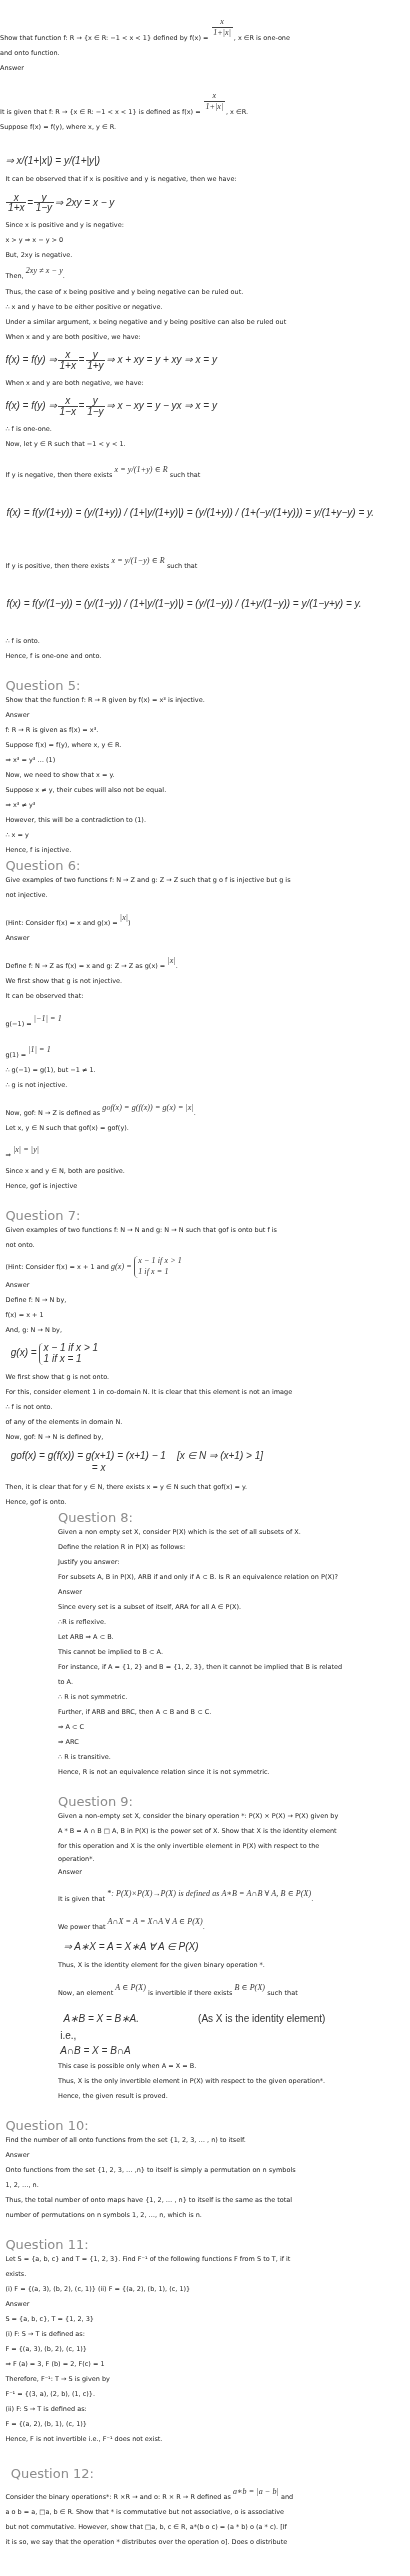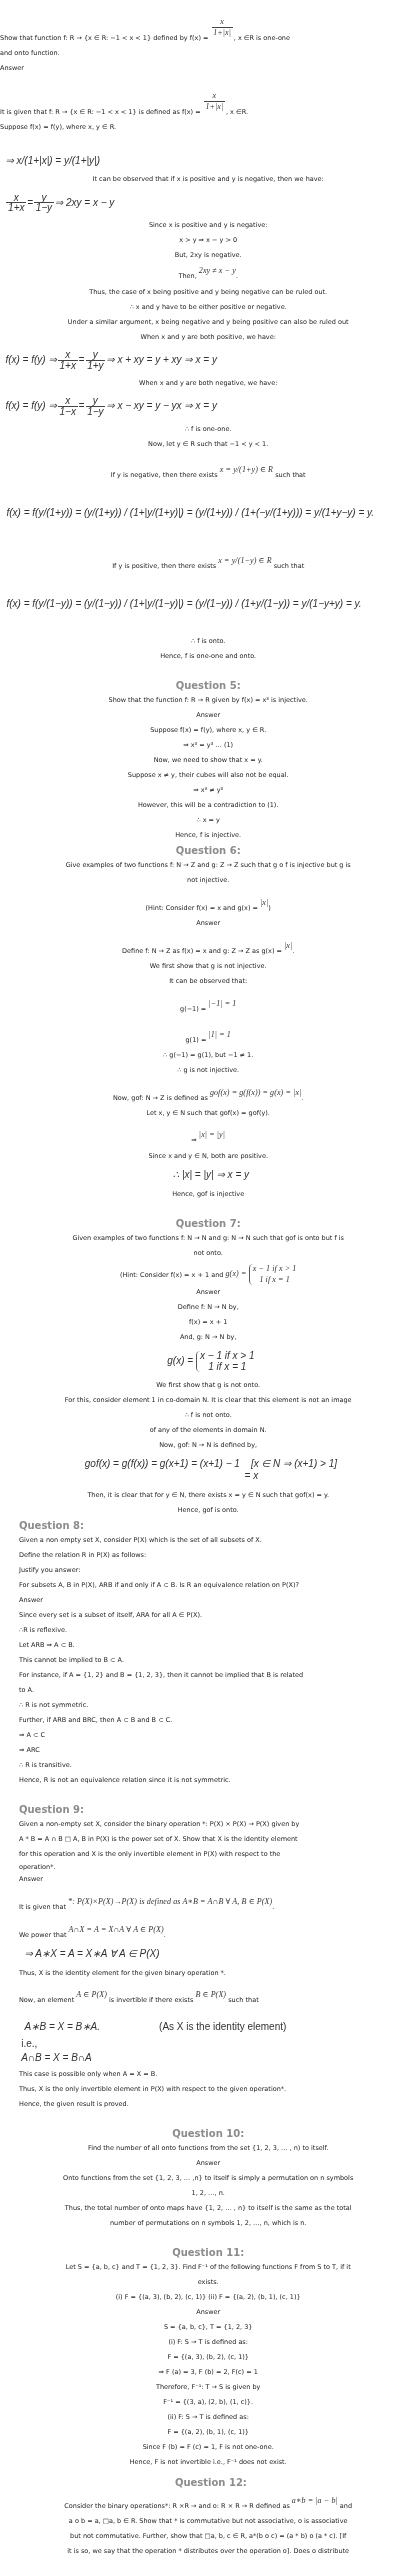--- a/index.html
+++ b/index.html
@@ -4,26 +4,26 @@
 <style>
   html, body { margin: 0; padding: 0; background: #ffffff; }
   body {
     width: 411px;
     font-family: "DejaVu Sans", sans-serif;
     font-size: 6.5px;
     color: #222222;
   }
   .page { padding: 2.2px 0 10.8px 0; }
   .p { margin: 0; line-height: 15px; min-height: 15px; padding-left: 0; }
-  .ind1 { padding-left: 5.4px; text-align: center; }
-  .ind2 { padding-left: 19px; }
+  .ind1 { padding-left: 5.4px; }
+  .ind2 { padding-left: 10px; margin-left: 48px; }
   .heading {
-    font-weight: bold;
+    font-weight: normal;
     color: #8c8c8c;
-    font-size: 10px;
+    font-size: 13px;
     line-height: 15px;
     margin-top: 7.6px;
   }
   .heading.tight { margin-top: 0; }
   .math {
     font-family: "Liberation Serif", "DejaVu Serif", serif;
     font-style: italic;
     font-size: 8px;
     color: #333;
     letter-spacing: 0.1px;
@@ -95,20 +95,21 @@
     </div>
     <div class="math-block xtall">f(x) = f(y/(1−y)) = (y/(1−y)) / (1+|y/(1−y)|) = (y/(1−y)) / (1+y/(1−y)) = y/(1−y+y) = y.</div>
     <div class="p ind1">∴ f is onto.</div>
     <div class="p ind1">Hence, f is one-one and onto.</div>
   </section>
 
   <section class="ind1">
     <div class="heading gap-l">Question 5:</div>
     <div class="p">Show that the function f: R → R given by f(x) = x³ is injective.</div>
     <div class="p">Answer</div>
+    <div class="p">f: R → R is given as f(x) = x³.</div>
     <div class="p">Suppose f(x) = f(y), where x, y ∈ R.</div>
     <div class="p">⇒ x³ = y³ … (1)</div>
     <div class="p">Now, we need to show that x = y.</div>
     <div class="p">Suppose x ≠ y, their cubes will also not be equal.</div>
     <div class="p">⇒ x³ ≠ y³</div>
     <div class="p">However, this will be a contradiction to (1).</div>
     <div class="p">∴ x = y</div>
     <div class="p">Hence, f is injective.</div>
   </section>
 
@@ -126,21 +127,20 @@
     <div class="p">We first show that g is not injective.</div>
     <div class="p">It can be observed that:</div>
     <div class="p" style="padding-top:6.5px"><span>g(−1) = </span><span class="math raise">|−1| = 1</span></div>
     <div class="p" style="padding-top:9.7px"><span>g(1) = </span><span class="math raise">|1| = 1</span></div>
     <div class="p">∴ g(−1) = g(1), but −1 ≠ 1.</div>
     <div class="p">∴ g is not injective.</div>
     <div class="p" style="padding-top:6.5px"><span>Now, gof: N → Z is defined as</span> <span class="math raise">gof(x) = g(f(x)) = g(x) = |x|</span>.</div>
     <div class="p">Let x, y ∈ N such that gof(x) = gof(y).</div>
     <div class="p" style="padding-top:6.5px"><span>⇒</span> <span class="math raise">|x| = |y|</span></div>
     <div class="p">Since x and y ∈ N, both are positive.</div>
-    <div class="math-block">∴ |x| = |y| ⇒ x = y</div>
     <div class="p">Hence, gof is injective</div>
   </section>
 
   <section class="ind1">
     <div class="heading gap-l">Question 7:</div>
     <div class="p">Given examples of two functions f: N → N and g: N → N such that gof is onto but f is</div>
     <div class="p">not onto.</div>
     <div class="p" style="padding-top:3.2px">
       <span>(Hint: Consider f(x) = x + 1 and</span>
       <span class="math"><span>g(x) =</span> <span class="case"><span>x − 1  if x &gt; 1</span><br><span>1       if x = 1</span></span></span>
@@ -227,29 +227,28 @@
     <div class="p">(i) F = {(a, 3), (b, 2), (c, 1)} (ii) F = {(a, 2), (b, 1), (c, 1)}</div>
     <div class="p">Answer</div>
     <div class="p">S = {a, b, c}, T = {1, 2, 3}</div>
     <div class="p">(i) F: S → T is defined as:</div>
     <div class="p">F = {(a, 3), (b, 2), (c, 1)}</div>
     <div class="p">⇒ F (a) = 3, F (b) = 2, F(c) = 1</div>
     <div class="p">Therefore, F⁻¹: T → S is given by</div>
     <div class="p">F⁻¹ = {(3, a), (2, b), (1, c)}.</div>
     <div class="p">(ii) F: S → T is defined as:</div>
     <div class="p">F = {(a, 2), (b, 1), (c, 1)}</div>
-    <div class="p">Since F (b) = F (c) = 1, F is not one-one.</div>
     <div class="p">Hence, F is not invertible i.e., F⁻¹ does not exist.</div>
   </section>
 
   <section class="ind1">
-    <div class="heading ind1" style="margin-top:5px">Question 12:</div>
+    <div class="heading ind1" style="margin-top:19px">Question 12:</div>
     <div class="p" style="padding-top:3.2px">
       <span>Consider the binary operations*: R ×R → and o: R × R → R defined as</span> <span class="math raise">a∗b = |a − b|</span> <span>and</span>
     </div>
     <div class="p">a o b = a, □a, b ∈ R. Show that * is commutative but not associative, o is associative</div>
-    <div class="p">but not commutative. Further, show that □a, b, c ∈ R, a*(b o c) = (a * b) o (a * c). [If</div>
+    <div class="p">but not commutative. However, show that □a, b, c ∈ R, a*(b o c) = (a * b) o (a * c). [If</div>
     <div class="p">it is so, we say that the operation * distributes over the operation o]. Does o distribute</div>
 
   </section>
 
 </div>
 
 
 </body></html>

